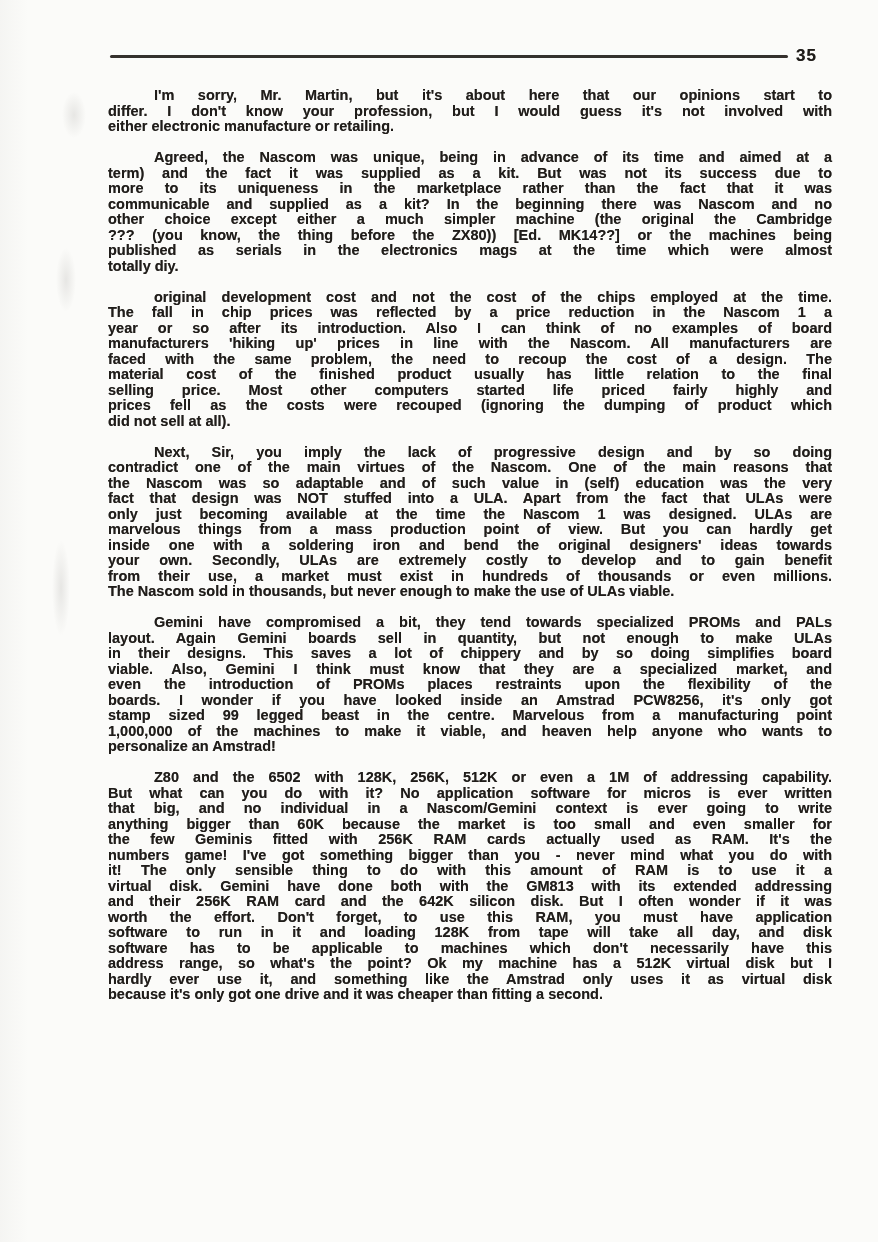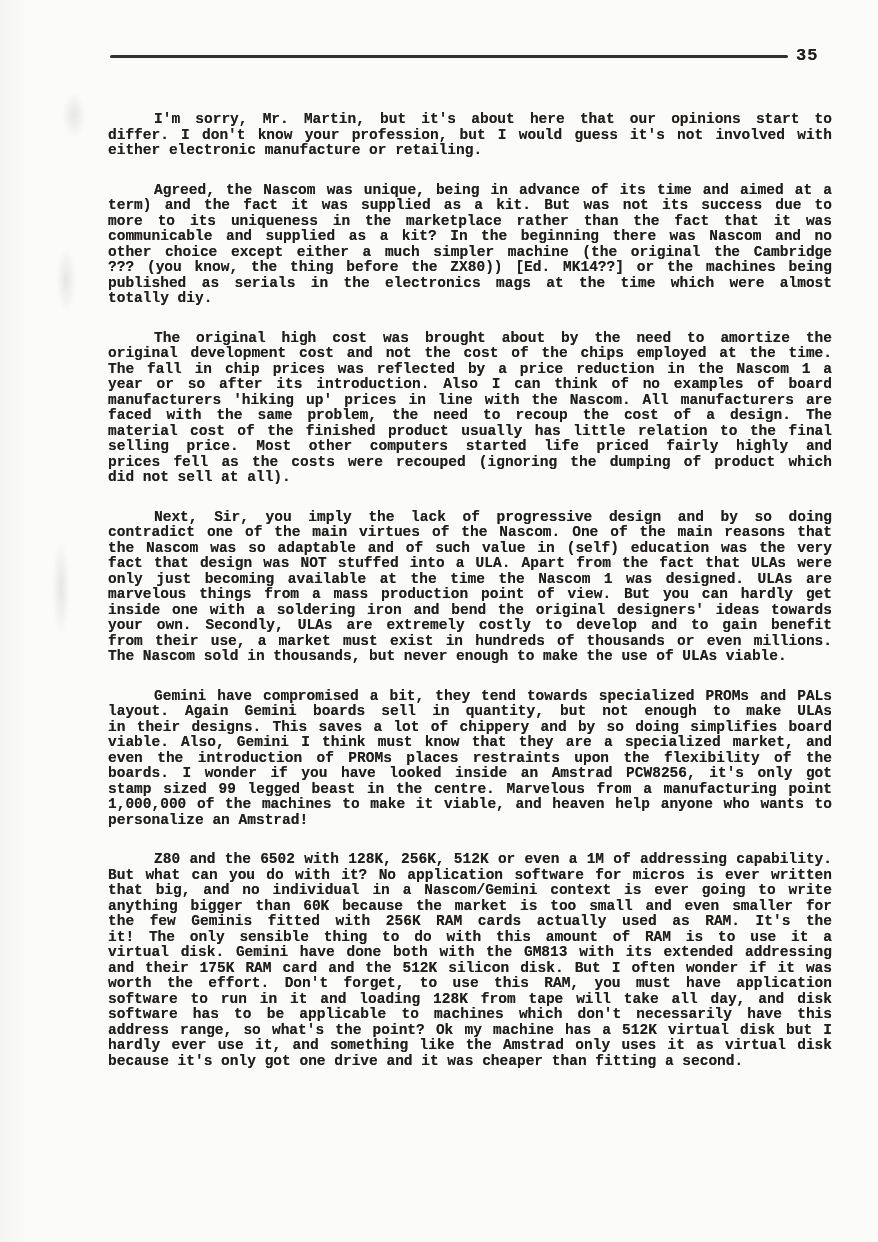--- a/index.html
+++ b/index.html
@@ -10,21 +10,21 @@
   * { box-sizing: border-box; }
   html, body { margin: 0; padding: 0; background: var(--paper); }
   .page {
     position: relative;
     width: 878px;
     height: 1242px;
     background:
       linear-gradient(90deg, rgba(190,188,184,0.10) 0, rgba(190,188,184,0) 28px),
       var(--paper);
     overflow: hidden;
-    font-family: Liberation Mono, monospace;
+    font-family: Liberation Sans, sans-serif;
     padding-left: 48px;
   }
   .page-rule {
     position: absolute;
     left: 110px;
     top: 55px;
     width: 678px;
     height: 3px;
     background: var(--rule);
     border-radius: 2px;
@@ -48,21 +48,21 @@
     font-size: 14.5px;
     line-height: 15.5px;
     font-weight: 700;
     text-shadow: 0 0 0.5px rgba(32,29,26,0.6);
   }
   .para { margin: 0 0 15.5px 0; }
   .line {
     text-align: justify;
     text-align-last: justify;
   }
-  .line:first-child { text-indent: 46px; margin-top: 24px; }
+  .line:first-child { text-indent: 46px; }
   .line:last-child {
     text-align-last: left;
     white-space: pre-wrap;
   }
   
   .smudge {
     position: absolute;
     background: radial-gradient(closest-side, rgba(125,122,118,0.16), rgba(125,122,118,0));
     border-radius: 50%;
     pointer-events: none;
@@ -92,21 +92,20 @@
         <div class="line">Agreed, the Nascom was unique, being in advance of its time and aimed at a</div>
         <div class="line">term) and the fact it was supplied as a kit.  But was not its success due to</div>
         <div class="line">more to its uniqueness in the marketplace rather than the fact that it was</div>
         <div class="line">communicable and supplied as a kit?  In the beginning there was Nascom and no</div>
         <div class="line">other choice except either a much simpler machine (the original the Cambridge</div>
         <div class="line">??? (you know, the thing before the ZX80)) [Ed. MK14??] or the machines being</div>
         <div class="line">published as serials in the electronics mags at the time which were almost</div>
         <div class="line">totally diy.</div>
       </div>
       <div class="para">
-        <div class="line">The original high cost was brought about by the need to amortize the</div>
         <div class="line">original development cost and not the cost of the chips employed at the time.</div>
         <div class="line">The fall in chip prices was reflected by a price reduction in the Nascom 1 a</div>
         <div class="line">year or so after its introduction.  Also I can think of no examples of board</div>
         <div class="line">manufacturers 'hiking up' prices in line with the Nascom.  All manufacturers are</div>
         <div class="line">faced with the same problem, the need to recoup the cost of a design.  The</div>
         <div class="line">material cost of the finished product usually has little relation to the final</div>
         <div class="line">selling price.  Most other computers started life priced fairly highly and</div>
         <div class="line">prices fell as the costs were recouped (ignoring the dumping of product which</div>
         <div class="line">did not sell at all).</div>
       </div>
@@ -132,23 +131,24 @@
         <div class="line">stamp sized 99 legged beast in the centre. Marvelous from a manufacturing point</div>
         <div class="line">1,000,000 of the machines to make it viable, and heaven help anyone who wants to</div>
         <div class="line">personalize an Amstrad!</div>
       </div>
       <div class="para">
         <div class="line">Z80 and the 6502 with 128K, 256K, 512K or even a 1M of addressing capability.</div>
         <div class="line">But what can you do with it?  No application software for micros is ever written</div>
         <div class="line">that big, and no individual in a Nascom/Gemini context is ever going to write</div>
         <div class="line">anything bigger than 60K because the market is too small and even smaller for</div>
         <div class="line">the few Geminis fitted with 256K RAM cards actually used as RAM.  It's the</div>
+        <div class="line">numbers game!  I've got something bigger than you - never mind what you do with</div>
         <div class="line">it!  The only sensible thing to do with this amount of RAM is to use it a</div>
         <div class="line">virtual disk.  Gemini have done both with the GM813 with its extended addressing</div>
-        <div class="line">and their 175K RAM card and the 512K silicon disk.  But I often wonder if it was</div>
+        <div class="line">and their 256K RAM card and the 642K silicon disk.  But I often wonder if it was</div>
         <div class="line">worth the effort.  Don't forget, to use this RAM, you must have application</div>
         <div class="line">software to run in it and loading 128K from tape will take all day, and disk</div>
         <div class="line">software has to be applicable to machines which don't necessarily have this</div>
         <div class="line">address range, so what's the point?  Ok my machine has a 512K virtual disk but I</div>
         <div class="line">hardly ever use it, and something like the Amstrad  only uses it as virtual disk</div>
         <div class="line">because it's only got one drive and it was cheaper than fitting a second.</div>
       </div>
     </main>
 </div>
 

